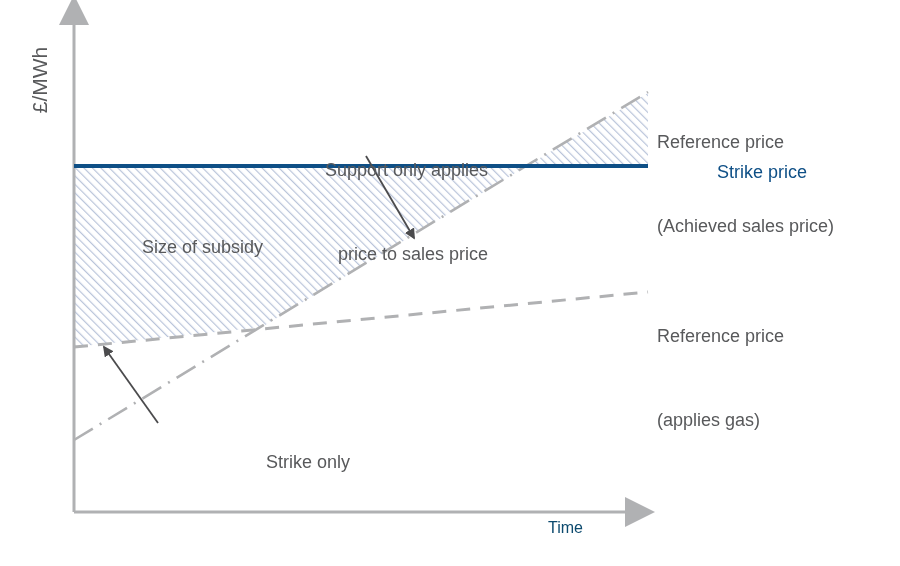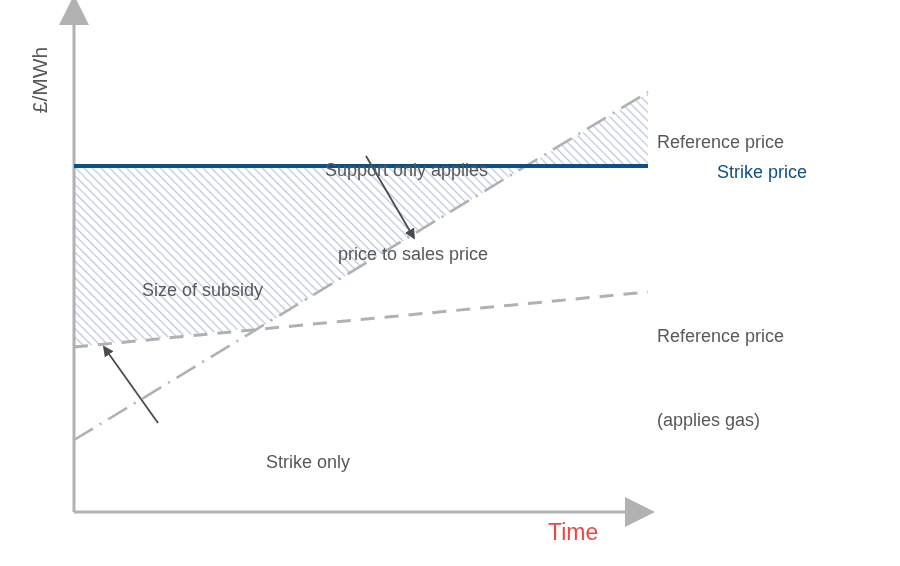--- a/index.html
+++ b/index.html
@@ -44,39 +44,38 @@
     transform-origin: 50% 50%;
     color: #58595b;
     font-size: 21px;
     font-family: "Liberation Sans", sans-serif;
     white-space: pre;
   }
   #x-axis-label {
     position: absolute;
     left: 548px;
     top: 519px;
-    color: #ef4444;
-    font-size: 23px;
+    color: #0c4a6e;
+    font-size: 16px;
     font-family: "Liberation Sans", sans-serif;
     white-space: pre;
   }
   #ann-sales {
     left: 268px;
     top: 100px;
     width: 220px;
   }
   #ann-gas {
     left: 160px;
     top: 392px;
     width: 190px;
   }
   #subsidy-label {
     left: 142px;
     top: 233px;
-    margin-top: 43px;
   }
   #legend-achieved {
     left: 657px;
     top: 72px;
     width: 240px;
   }
   #legend-gas {
     left: 657px;
     top: 266px;
     width: 200px;
@@ -137,20 +136,21 @@
 
   <div class="lbl center" id="ann-gas">
     <div>Strike only</div>
     
   </div>
 
   <div class="lbl" id="subsidy-label">Size of subsidy</div>
 
   <div class="lbl" id="legend-achieved">
     <div>Reference price</div>
+    <div>(Achieved sales price)</div>
   </div>
 
   <div class="lbl" id="legend-gas">
     <div>Reference price</div>
     <div>(applies gas)</div>
   </div>
 
   <div class="lbl strike" id="legend-strike">Strike price</div>
 
 </div>

